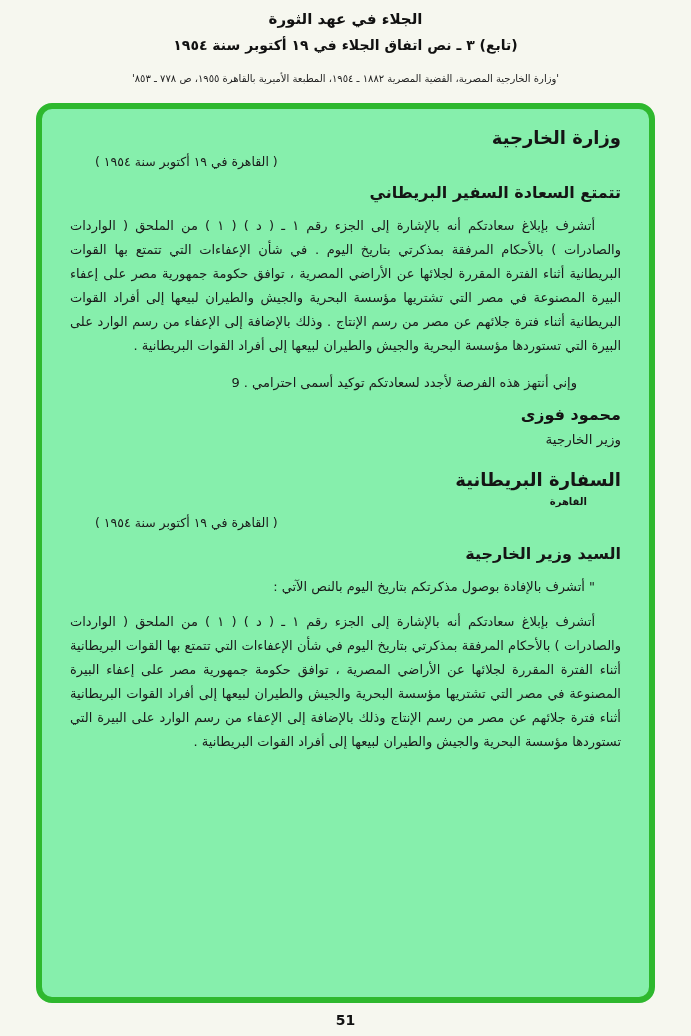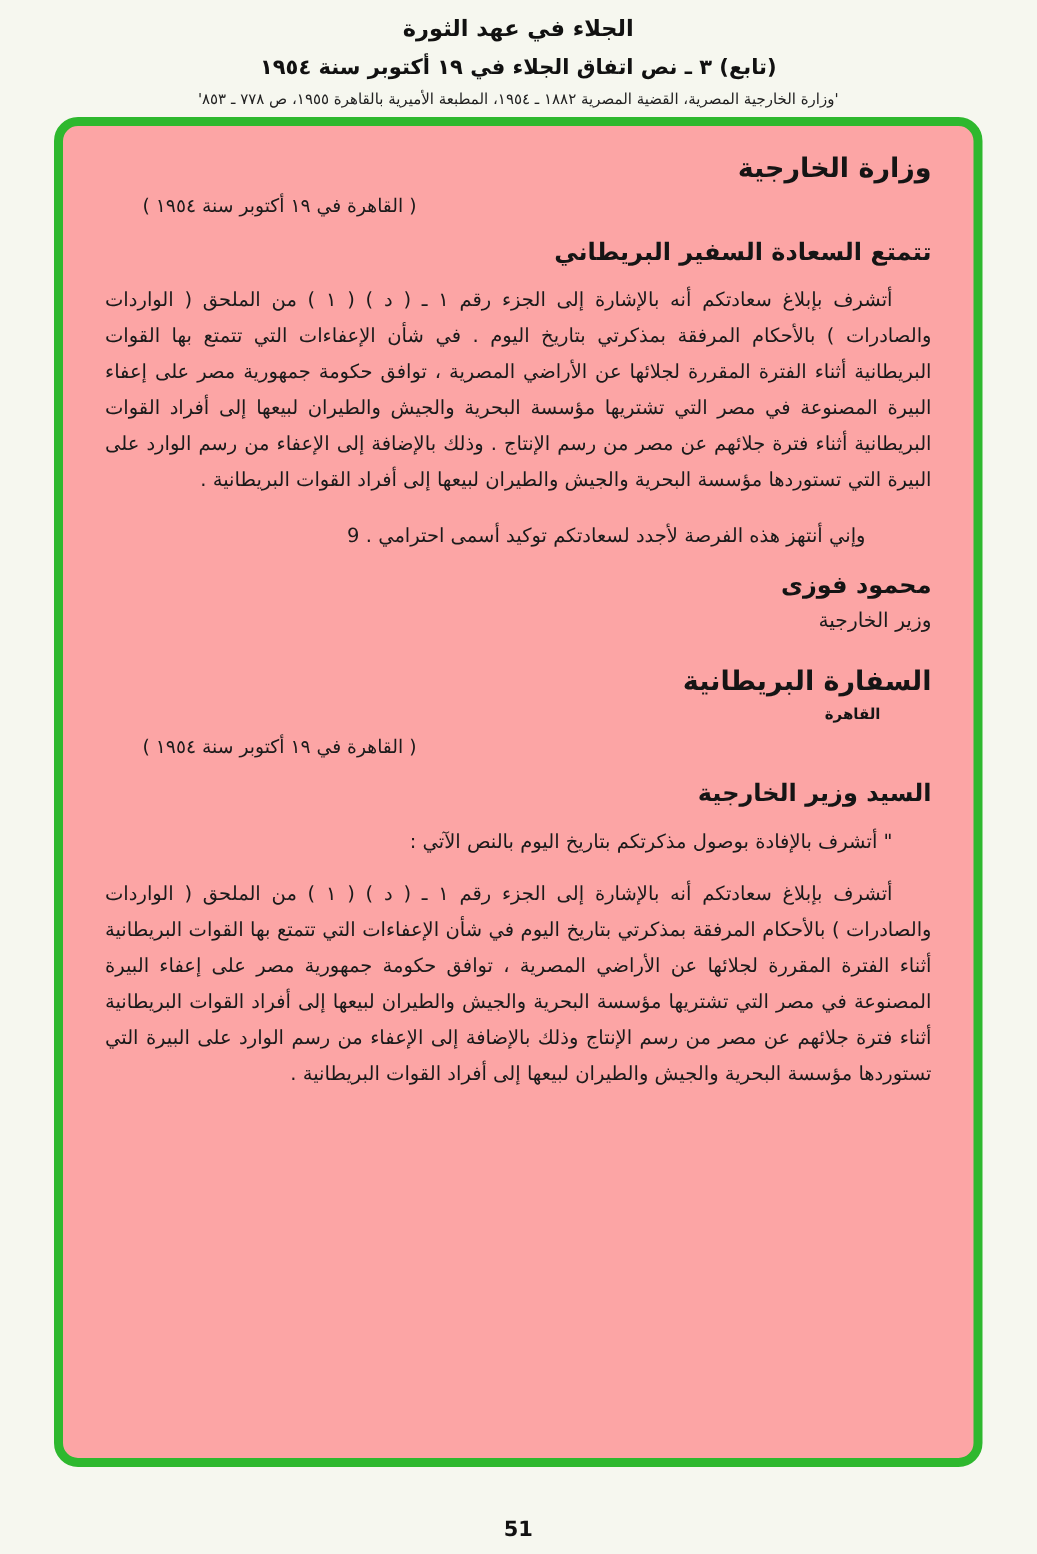--- a/index.html
+++ b/index.html
@@ -29,32 +29,32 @@
     color: #111;
   }
   .doc-subtitle {
     font-size: 14px;
     font-weight: bold;
     margin-top: 9px;
     color: #111;
   }
   .doc-source {
     font-size: 10px;
-    margin-top: 8px;
+    margin-top: 20px;
     color: #222;
   }
   
   .green-box {
     box-sizing: border-box;
-    margin: 6px 36px 0 36px;
+    margin: 19px 36px 0 36px;
     height: 900px;
     border: 6px solid #2eb82e;
     border-radius: 16px;
     padding: 14px 28px 16px 28px;
-    background: #fca5a5;
+    background: #86efac;
     overflow: hidden;
   }
   .sender-heading {
     font-size: 18px;
     font-weight: bold;
     margin: 4px 0 6px 0;
     text-align: right;
     color: #151515;
   }
   .dateline {

